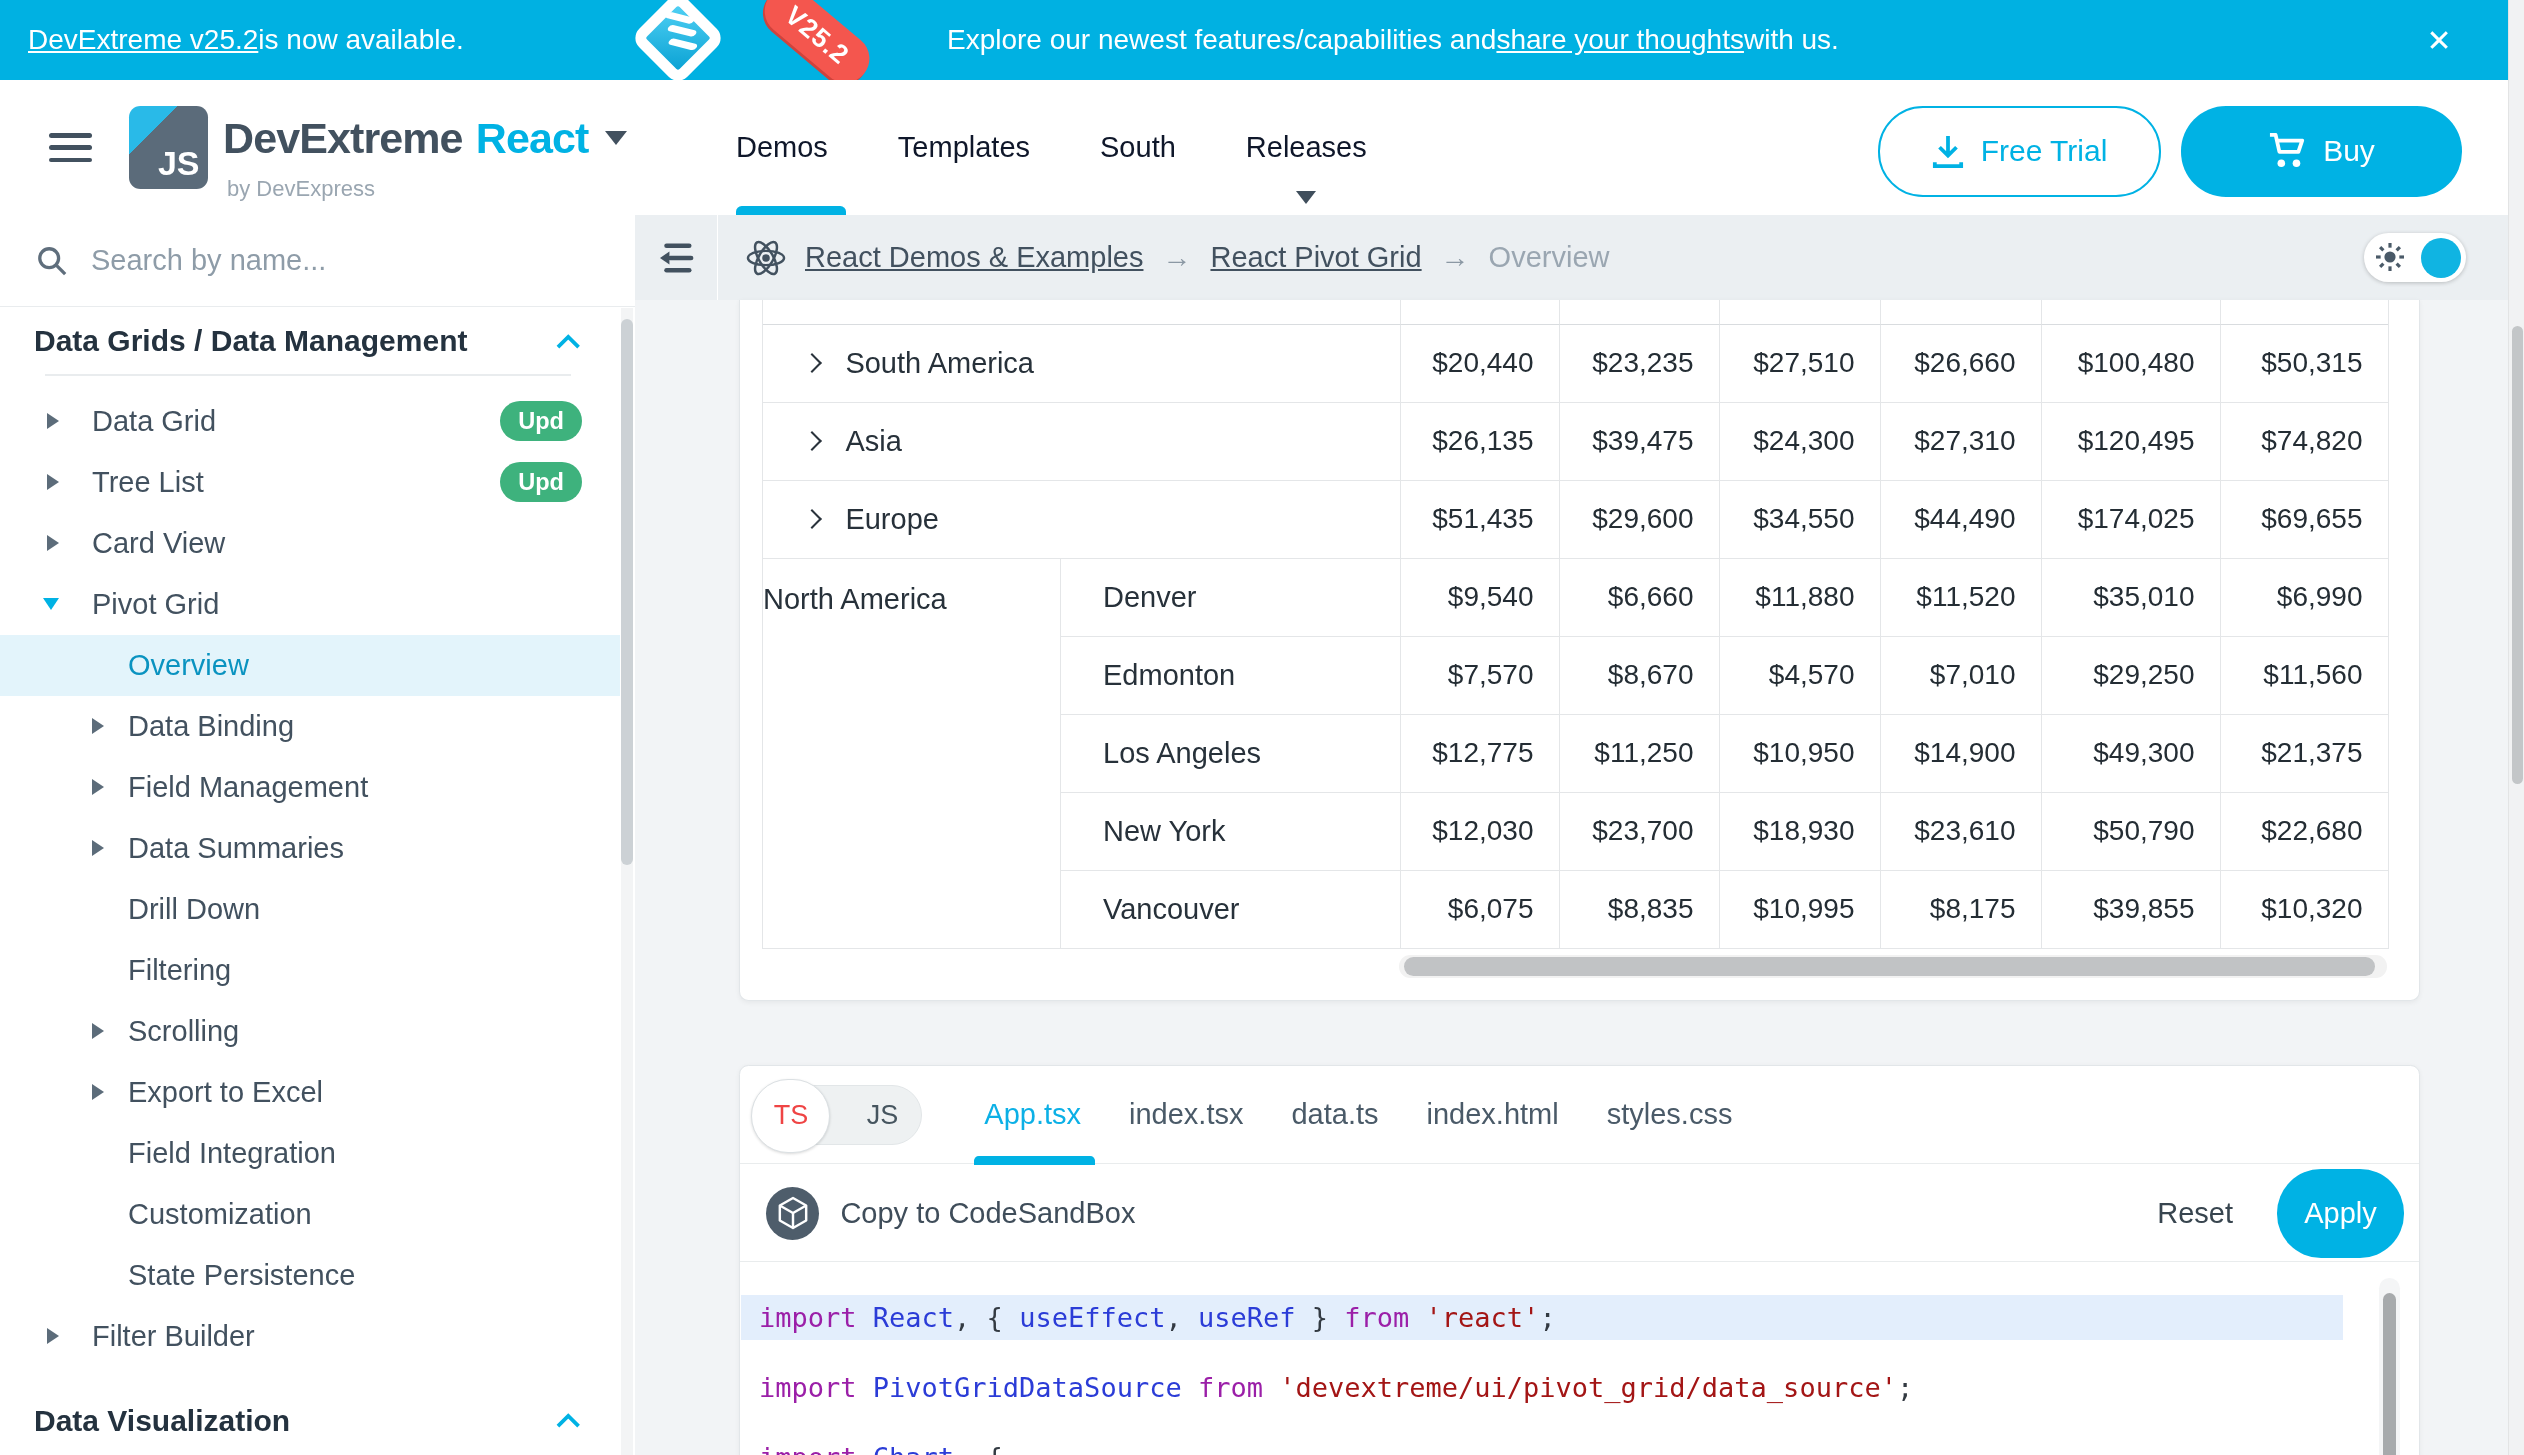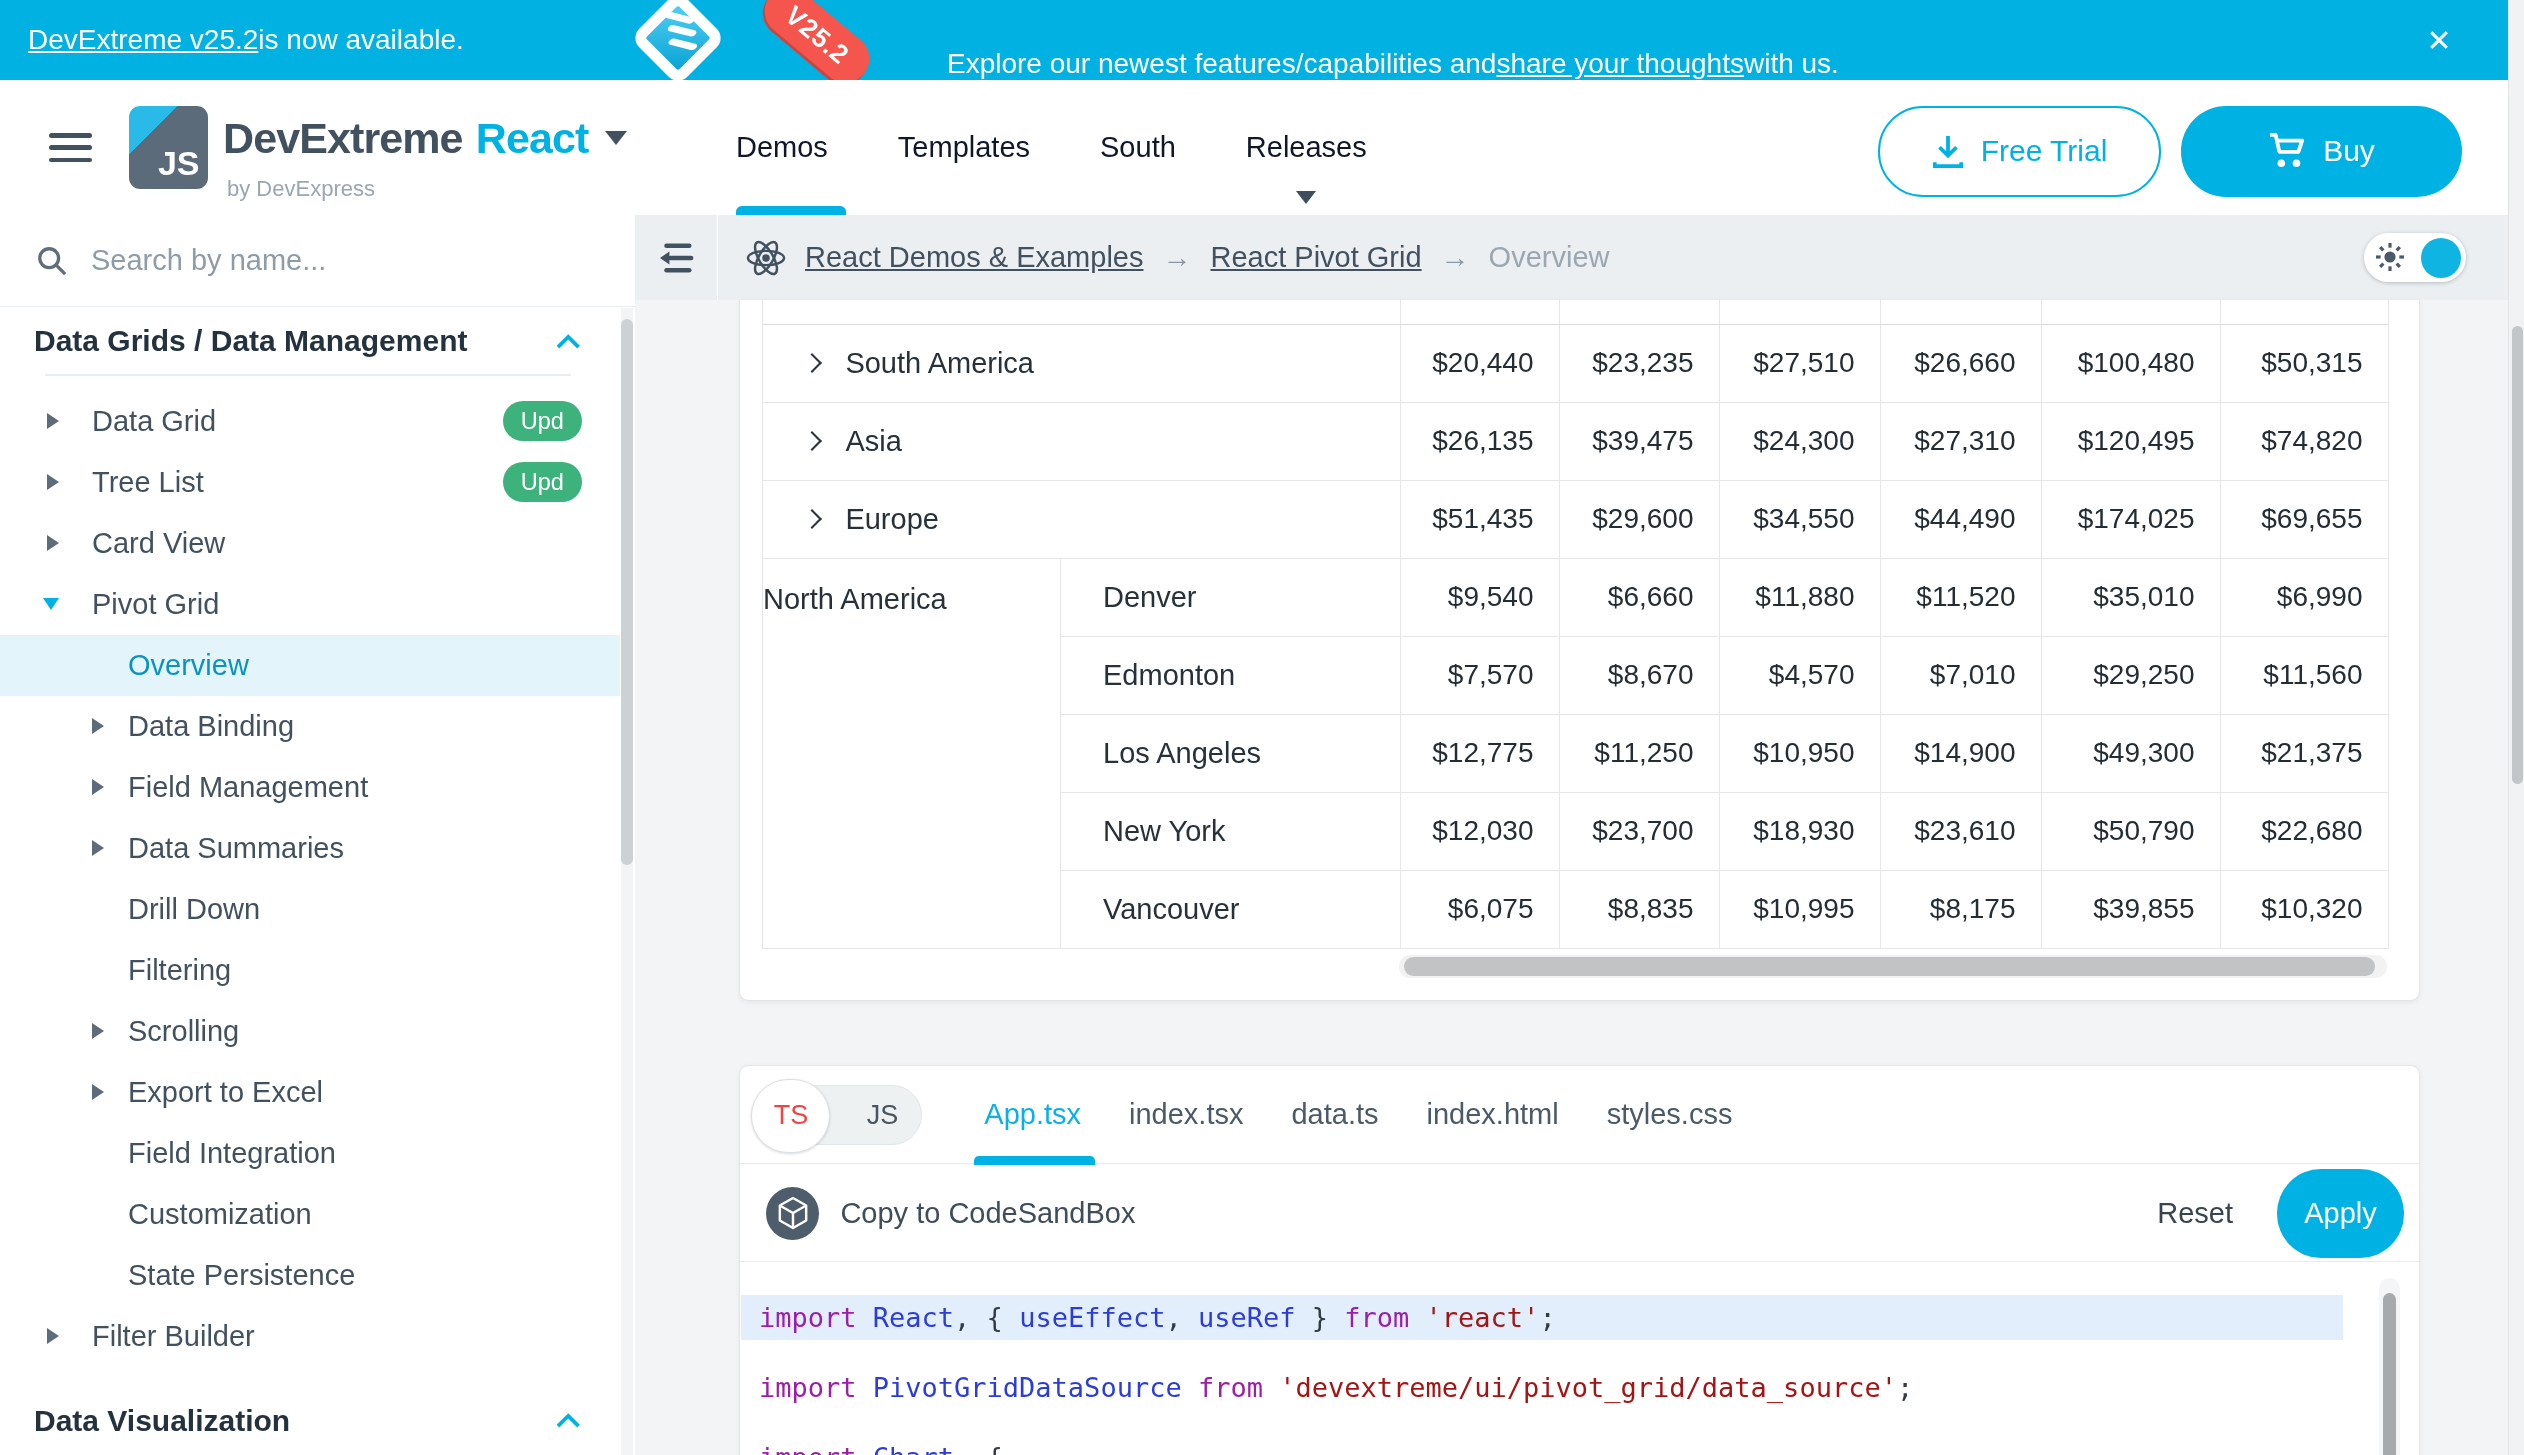--- a/index.html
+++ b/index.html
@@ -9,21 +9,21 @@
   
   .banner { position:absolute; left:0; top:0; width:2525px; height:80px; background:#00b1e2; color:#fff; overflow:hidden; }
   .banner-left { position:absolute; left:28px; top:0; height:80px; display:flex; align-items:center; font-size:28px; }
   .banner-left .lnk { text-decoration:underline; font-weight:500; }
   .bn-logo { position:absolute; left:612px; top:0; width:302px; height:80px; }
   .bn-diamond { position:absolute; left:32px; top:3.8px; width:68px; height:68px; border:11.3px solid #fff; border-radius:13.2px; transform:rotate(45deg); background:linear-gradient(135deg,#4fd0f4,#0aa2d4); }
   .bn-bars { position:absolute; left:49px; top:15px; width:38px; height:49px; display:flex; flex-direction:column; gap:5.7px; transform:rotate(14deg); }
   .bn-bars span { display:block; width:28px; height:6.6px; background:#fff; border-radius:3.8px; transform:skewX(-24deg); }
   .bn-bars span:nth-child(2){ margin-left:4.7px; } .bn-bars span:nth-child(3){ margin-left:9.4px; }
   .bn-badge { position:absolute; left:144px; top:11.3px; padding:8.5px 24.5px; background:#f4564e; border-radius:943px; transform:rotate(40deg); font-weight:bold; font-size:26.4px; letter-spacing:0.9px; box-shadow:0 2.8px 0 #cf433d; }
-  .banner-msg { position:absolute; left:947px; top:0; height:80px; display:flex; align-items:flex-end; font-size:28px; }
+  .banner-msg { position:absolute; left:947px; top:0; height:80px; display:flex; align-items:center; font-size:28px; }
   .banner-msg .lnk { text-decoration:underline; }
   .banner-close { position:absolute; left:2406px; top:0; width:66px; height:80px; display:flex; align-items:center; justify-content:center; font-size:30px; cursor:pointer; }
 
   
   .hdr { position:absolute; left:0; top:80px; width:2525px; height:135px; background:#fff; }
   .burger { position:absolute; left:49px; top:53px; width:43px; cursor:pointer; }
   .burger div { height:4.7px; background:#42515f; border-radius:2.8px; margin-bottom:7.6px; }
   .logo-sq { position:absolute; left:129px; top:25.5px; width:79px; height:83px; border-radius:11.3px;
              background:linear-gradient(135deg,#29bae8 0 30%,#5b6b7a 30%); }
   .logo-sq span { position:absolute; right:8.5px; bottom:5.7px; color:#fff; font-weight:bold; font-size:34px; }
@@ -50,21 +50,21 @@
   .sb-divider { height:1.9px; background:#e9ecee; margin:0 49px 0 45px; }
   .sb-list { margin-top:15px; }
   .sb-item { position:relative; height:61px; display:flex; align-items:center; font-size:29px; color:#42515f; cursor:pointer; }
   .sb-item .tri-r { position:absolute; left:47px; width:0; height:0; border-top:8.5px solid transparent; border-bottom:8.5px solid transparent; border-left:12.3px solid #5c6c7a; }
   .sb-item .tri-d { position:absolute; left:43px; width:0; height:0; border-left:8.5px solid transparent; border-right:8.5px solid transparent; border-top:12.3px solid #00b2e4; }
   .sb-item .lbl { position:absolute; left:92px; }
   .sb-item.sub .tri-r { left:92px; }
   .sb-item.sub .lbl { left:128px; }
   .sb-item.sel { background:#e3f4fb; }
   .sb-item.sel .lbl { color:#0a93c0; }
-  .badge { position:absolute; right:38px; background:#3eb27d; color:#fff; font-size:23.6px; font-weight:normal; padding:6.6px 18px; border-radius:943px; }
+  .badge { position:absolute; right:38px; background:#3eb27d; color:#fff; font-size:23.6px; font-weight:bold; padding:6.6px 18px; border-radius:943px; }
   .sb-scrollbar { position:absolute; right:1.9px; top:93px; bottom:0; width:12.3px; background:#f3f4f5; }
   .sb-thumb { position:absolute; left:0; top:11.3px; width:12.3px; height:546px; background:#ccd1d5; border-radius:6.6px; }
 
   .main { position:absolute; left:635px; top:215px; right:17px; bottom:0; background:#f2f4f6; overflow:hidden; }
 
   
   .crumbbar { position:absolute; left:0; top:0; width:100%; height:85px; background:#ebeff2; }
   .collapse-zone { position:absolute; left:0; top:0; width:83px; height:85px; border-right:1.9px solid #fff; display:flex; align-items:center; justify-content:center; cursor:pointer; color:#42515f; }
   .crumbs { position:absolute; left:111px; top:0; height:85px; display:flex; align-items:center; gap:19px; font-size:29px; color:#42515f; }
   .crumbs .bc-link { text-decoration:underline; cursor:pointer; }

